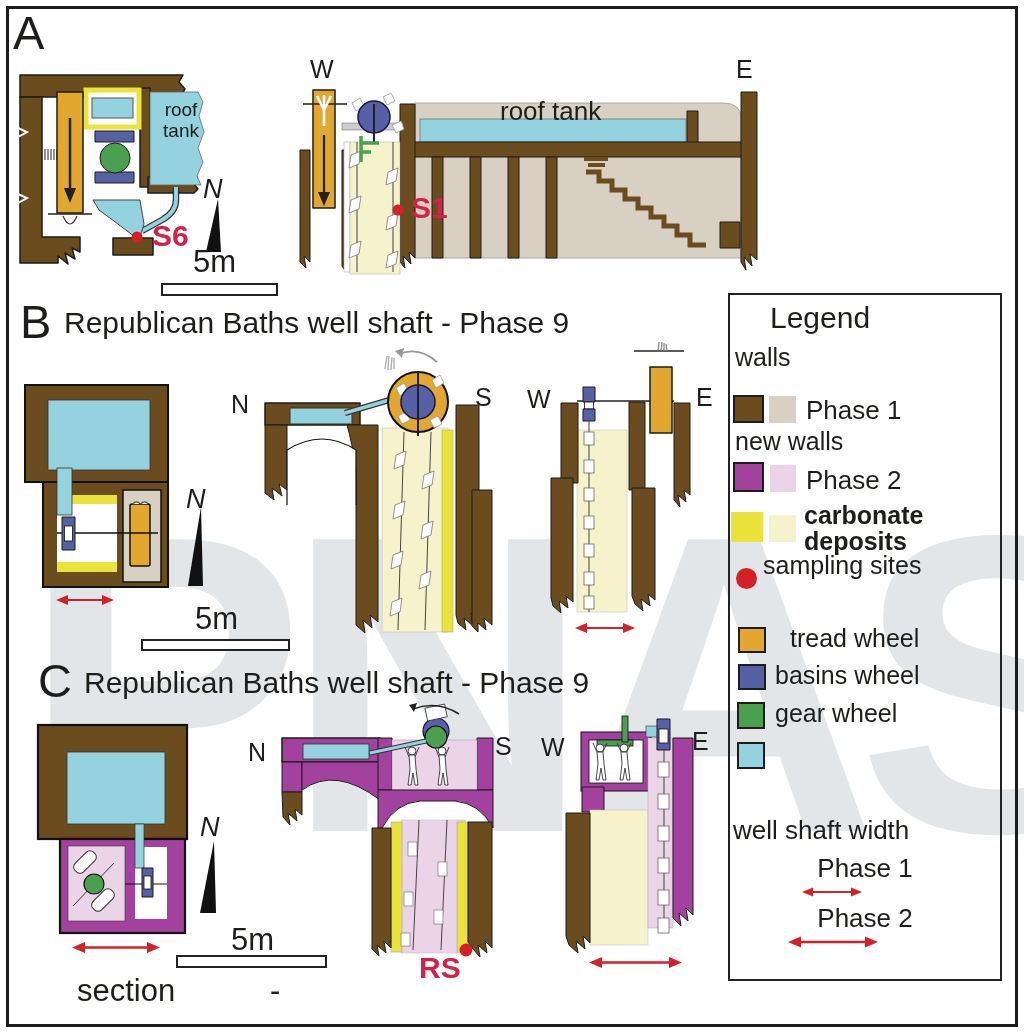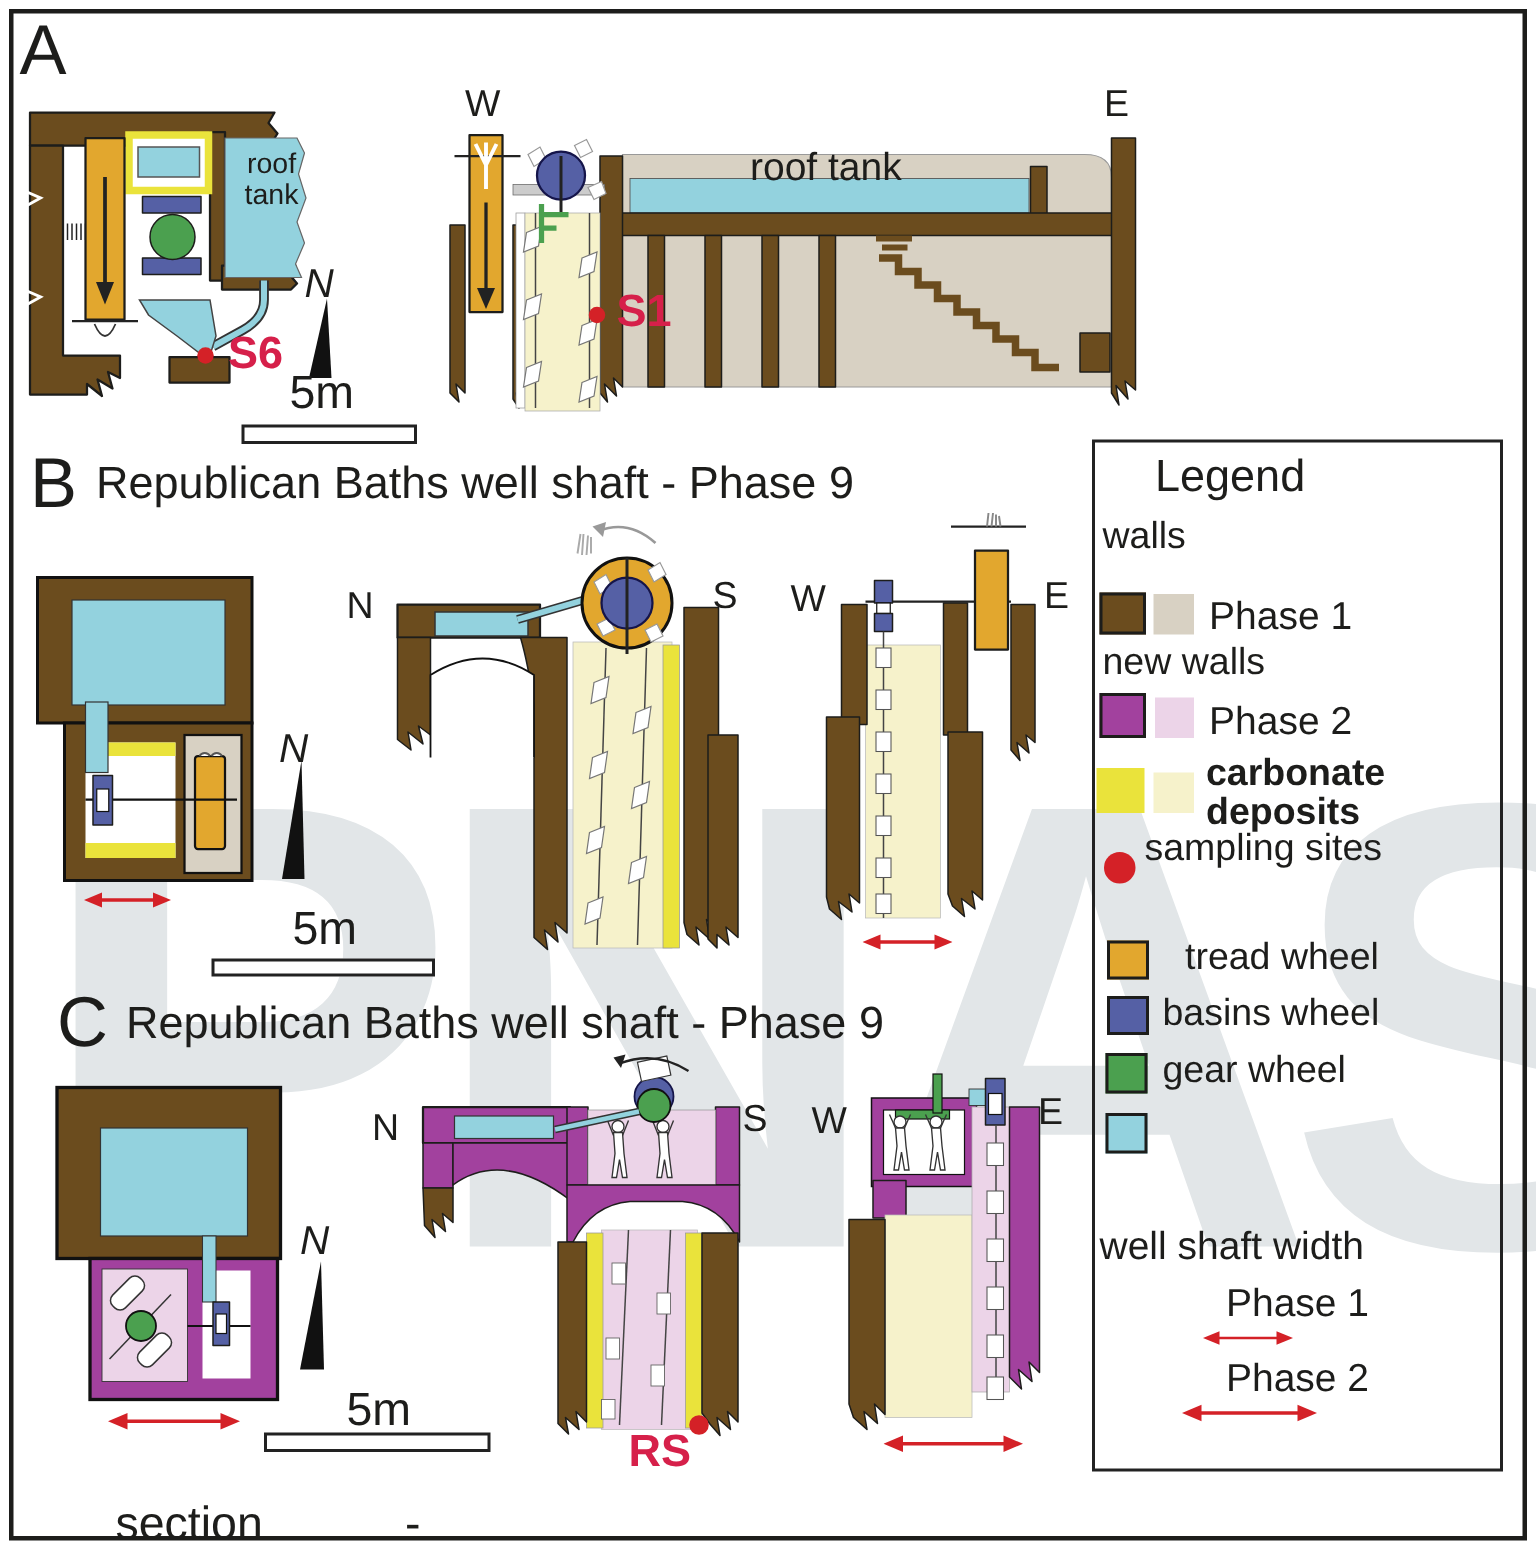--- a/index.html
+++ b/index.html
@@ -18,21 +18,21 @@
   .watermark{position:absolute;left:22px;top:468px;width:1000px;font-size:424px;font-weight:700;
     letter-spacing:-20px;line-height:1.02;color:var(--watermark-gray);z-index:0;white-space:nowrap;}
   svg.draw{position:absolute;z-index:1;overflow:visible;}
   .lbl{position:absolute;z-index:2;white-space:nowrap;color:var(--outline-black);}
   .panel-letter{font-size:47px;line-height:1;}
   .panel-title{font-size:31px;line-height:1;}
   .dir{font-size:25px;line-height:1;}
   .north-it{font-size:27px;font-style:italic;line-height:1;}
   .crimson{font-size:30px;font-weight:700;color:var(--label-crimson);line-height:1;}
   .scale-txt{font-size:31px;line-height:1;}
-  .foot{font-size:31px;line-height:1;margin-top:25px;}
+  .foot{font-size:31px;line-height:1;}
   .small-note{font-size:19px;line-height:1.12;text-align:center;white-space:normal;}
   .sbar{position:absolute;background:#fff;border:2.5px solid #222;z-index:2;}
   .legend{position:absolute;left:728px;top:293px;width:270px;height:684px;border:2.5px solid #222;z-index:2;background:transparent;}
   .legend .item{position:absolute;font-size:25px;line-height:1;}
   .legend .hd{position:absolute;font-size:25px;line-height:1;}
   .legend .big{font-size:30px;}
   .legend .wrap{white-space:normal;line-height:1.04;font-weight:bold;}
   .sw{position:absolute;}
   .sw.bordered{border:2.5px solid var(--outline-black);box-sizing:border-box;}
   .dot{position:absolute;width:21px;height:21px;border-radius:50%;background:var(--sampling-red);}

